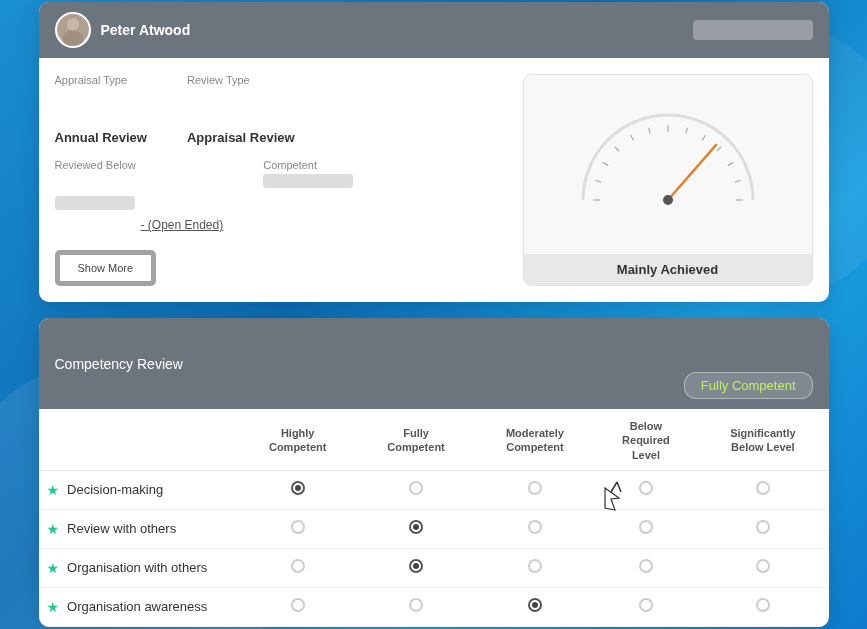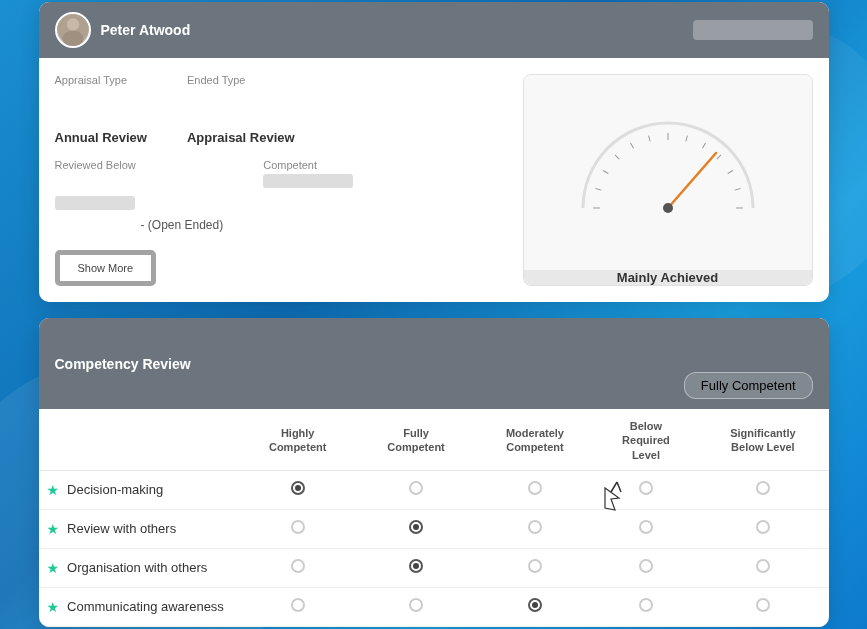--- a/index.html
+++ b/index.html
@@ -167,20 +167,21 @@
       background: #f8f8f8;
       display: flex;
       align-items: center;
       justify-content: center;
       padding: 16px;
     }
 
     .gauge-label {
       background: #e8e8e8;
       text-align: center;
+      padding: 8px;
       font-size: 13px;
       font-weight: 700;
       color: #333;
     }
 
     
     .gauge-svg {
       width: 200px;
       height: 110px;
     }
@@ -197,27 +198,27 @@
       background: #6c757d;
       padding: 10px 16px;
       display: flex;
       align-items: center;
       justify-content: space-between;
     }
 
     .section-title {
       color: #fff;
       font-size: 14px;
-      font-weight: 700;
+      font-weight: 400;
     }
 
     .competent-badge {
       background: rgba(255,255,255,0.15);
       border: 1px solid rgba(255,255,255,0.4);
-      color: #000000;
+      color: #bef264;
       padding: 5px 16px;
       border-radius: 12px;
       font-size: 13px;
       margin-top: 44px;
     }
 
     .competency-table {
       width: 100%;
       border-collapse: collapse;
     }
@@ -317,30 +318,30 @@
     </div>
 
     <div class="top-card-body">
       <div class="info-section">
         <div class="info-row">
           <div class="info-item">
             <label>Appraisal Type</label>
             <div class="value">Annual Review</div>
           </div>
           <div class="info-item">
-            <label>Ended Type</label>
+            <label>Review Type</label>
             <div class="value">Appraisal Review</div>
           </div>
         </div>
         <div class="info-row">
           <div class="info-item">
             <label>Reviewed Below</label>
             <div style="display:flex;align-items:center;gap:6px;">
               <span class="placeholder-bar" style="width:80px;height:14px;background:#ddd;border-radius:3px;display:inline-block;"></span>
-              <span class="value" style="font-size:12px;font-weight:400;color:#555;">- (Open Ended)</span>
+              <span class="value" style="font-size:12px;font-weight:400;color:#555;text-decoration:underline;">- (Open Ended)</span>
             </div>
           </div>
           <div class="info-item">
             <label>Competent</label>
             <span class="placeholder-bar-sm" style="width:90px;height:14px;background:#ddd;border-radius:3px;display:inline-block;"></span>
           </div>
         </div>
         <button class="show-more-btn">Show More</button>
       </div>
 
@@ -437,21 +438,21 @@
             <td><span class="radio-dot"></span></td>
             <td><span class="radio-dot selected"></span></td>
             <td><span class="radio-dot"></span></td>
             <td><span class="radio-dot"></span></td>
             <td><span class="radio-dot"></span></td>
           </tr>
           <tr>
             <td class="name-col">
               <div class="row-with-star">
       <span class="star-icon">★</span>
-      <span>Communicating awareness</span>
+      <span>Organisation awareness</span>
     </div>
             </td>
             <td><span class="radio-dot"></span></td>
             <td><span class="radio-dot"></span></td>
             <td><span class="radio-dot selected"></span></td>
             <td><span class="radio-dot"></span></td>
             <td><span class="radio-dot"></span></td>
           </tr>
         </tbody>
     </table>

